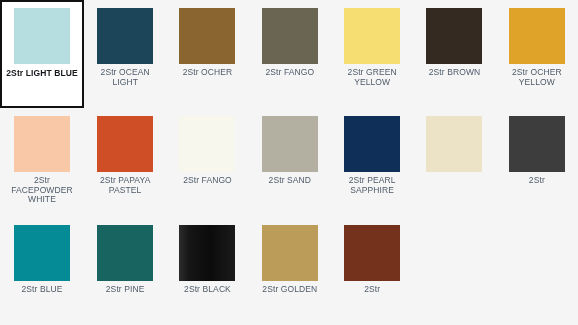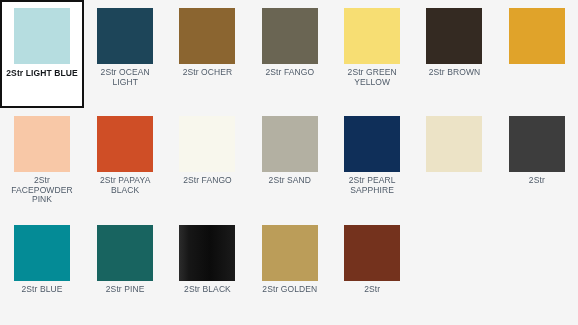--- a/index.html
+++ b/index.html
@@ -79,28 +79,29 @@
     <div class="swatch-cell">
       <div class="swatch-chip" style="background: rgb(247, 222, 115);"></div>
       <div class="swatch-label">2Str GREEN YELLOW</div>
     </div>
     <div class="swatch-cell">
       <div class="swatch-chip" style="background: rgb(52, 42, 34);"></div>
       <div class="swatch-label">2Str BROWN</div>
     </div>
     <div class="swatch-cell">
       <div class="swatch-chip" style="background: rgb(224, 163, 42);"></div>
+      <div class="swatch-label">2Str OCHER YELLOW</div>
     </div>
     <div class="swatch-cell">
       <div class="swatch-chip" style="background: rgb(248, 200, 167);"></div>
-      <div class="swatch-label">2Str FACEPOWDER PINK</div>
+      <div class="swatch-label">2Str FACEPOWDER WHITE</div>
     </div>
     <div class="swatch-cell">
       <div class="swatch-chip" style="background: rgb(207, 78, 38);"></div>
-      <div class="swatch-label">2Str PAPAYA BLACK</div>
+      <div class="swatch-label">2Str PAPAYA PASTEL</div>
     </div>
     <div class="swatch-cell">
       <div class="swatch-chip" style="background: rgb(248, 247, 237);"></div>
       <div class="swatch-label">2Str FANGO</div>
     </div>
     <div class="swatch-cell">
       <div class="swatch-chip" style="background: rgb(179, 176, 162);"></div>
       <div class="swatch-label">2Str SAND</div>
     </div>
     <div class="swatch-cell">

